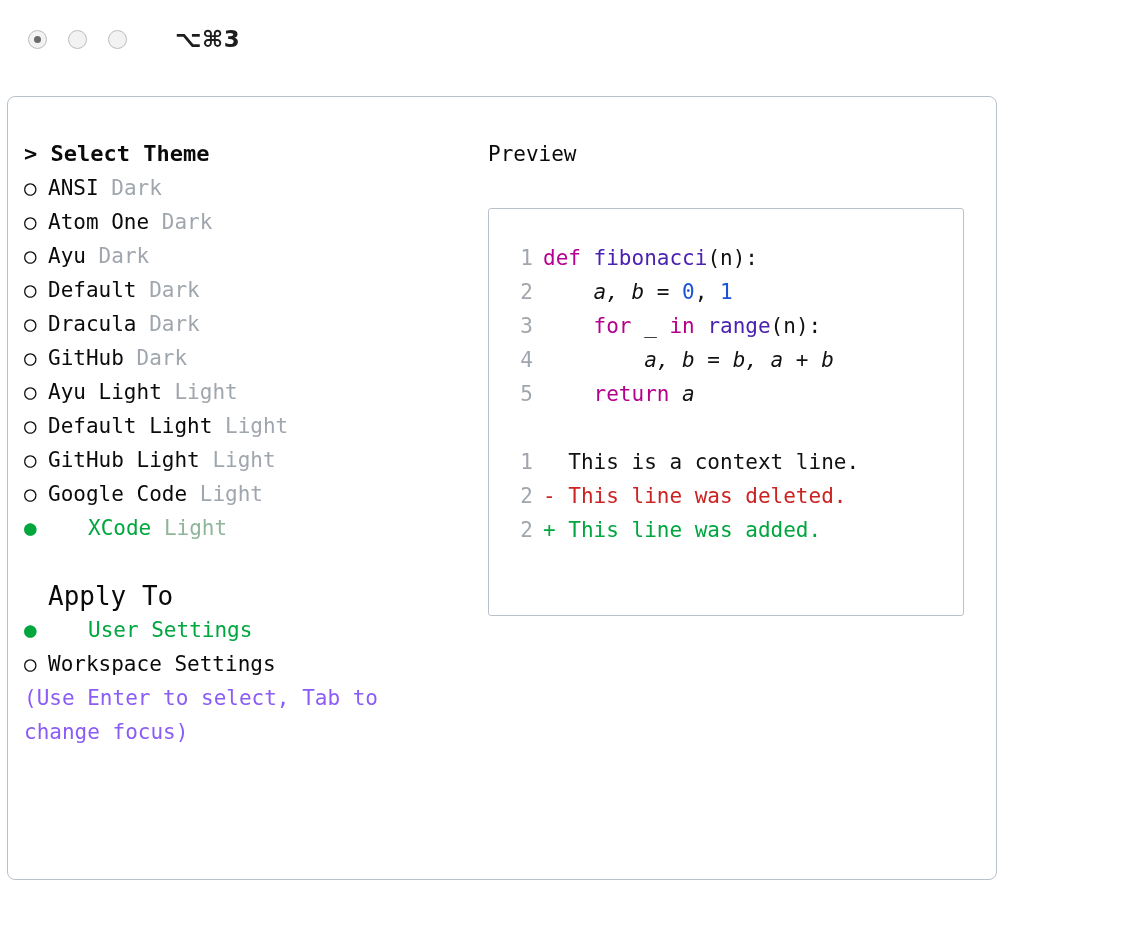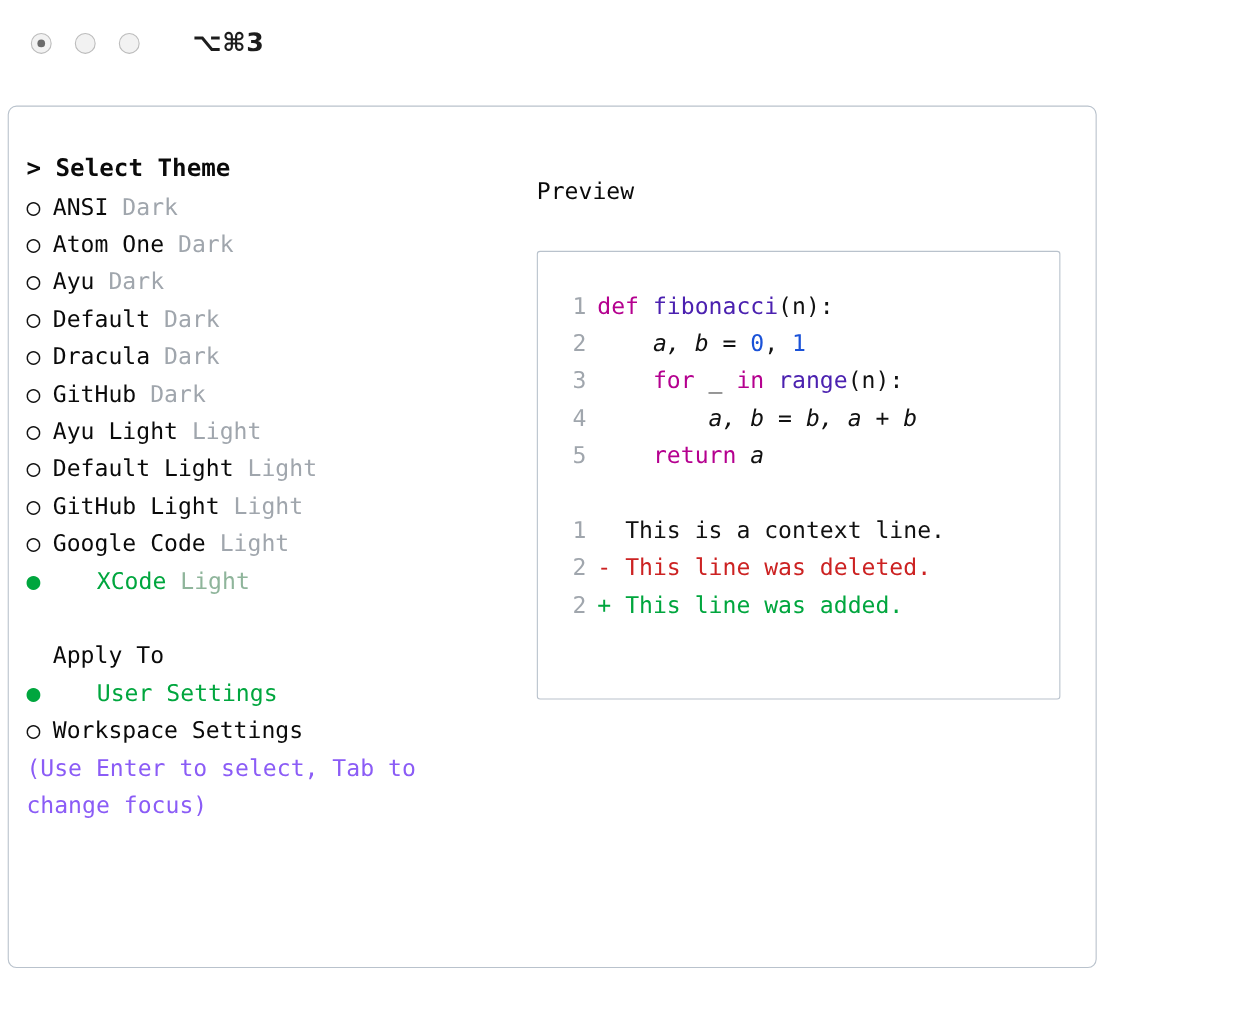--- a/index.html
+++ b/index.html
@@ -77,21 +77,20 @@
   }
   .left-col {
     width: 460px;
     padding-left: 16px;
     box-sizing: border-box;
   }
   .right-col {
     flex: 1;
     padding-left: 20px;
     box-sizing: border-box;
-    margin-top: 20px;
   }
   .heading {
     font-size: 22px;
     font-weight: bold;
     color: #0a0a0a;
     line-height: 34px;
     white-space: pre;
   }
   .theme-row {
     font-size: 21px;
@@ -112,21 +111,21 @@
     margin-left: 40px;
   }
   .variant {
     color: #a0a6ad;
   }
   .variant.sel {
     color: #8fb59b;
   }
   .spacer-lg { height: 34px; }
   .apply-title {
-    font-size: 21px;
+    font-size: 26px;
     line-height: 34px;
     color: #0a0a0a;
     padding-left: 24px;
     white-space: pre;
   }
   .hint {
     font-size: 21px;
     line-height: 34px;
     color: #8b5cf6;
     max-width: 420px;

